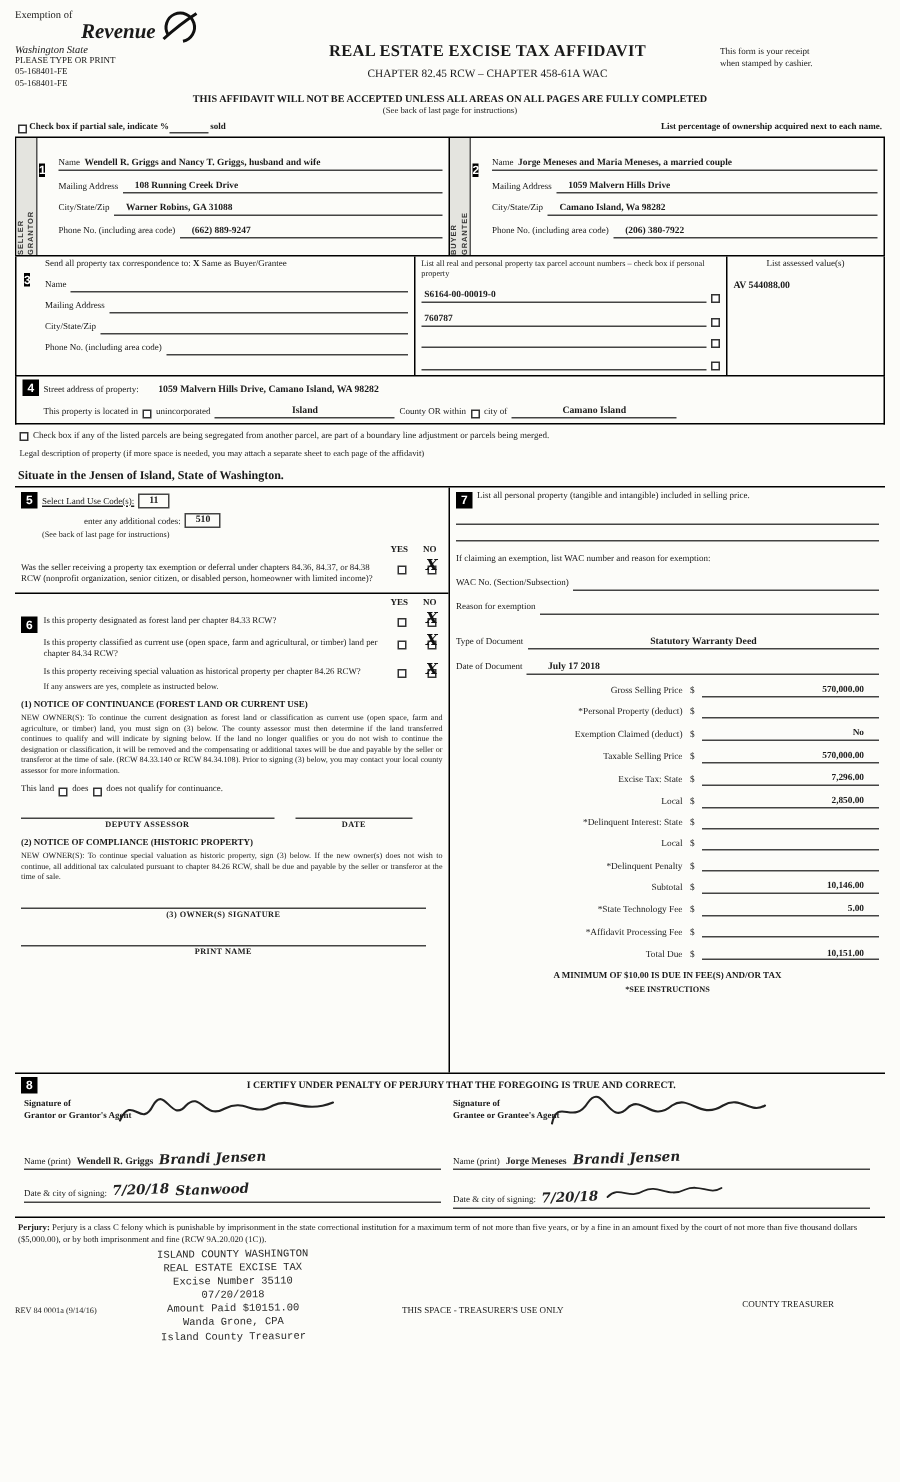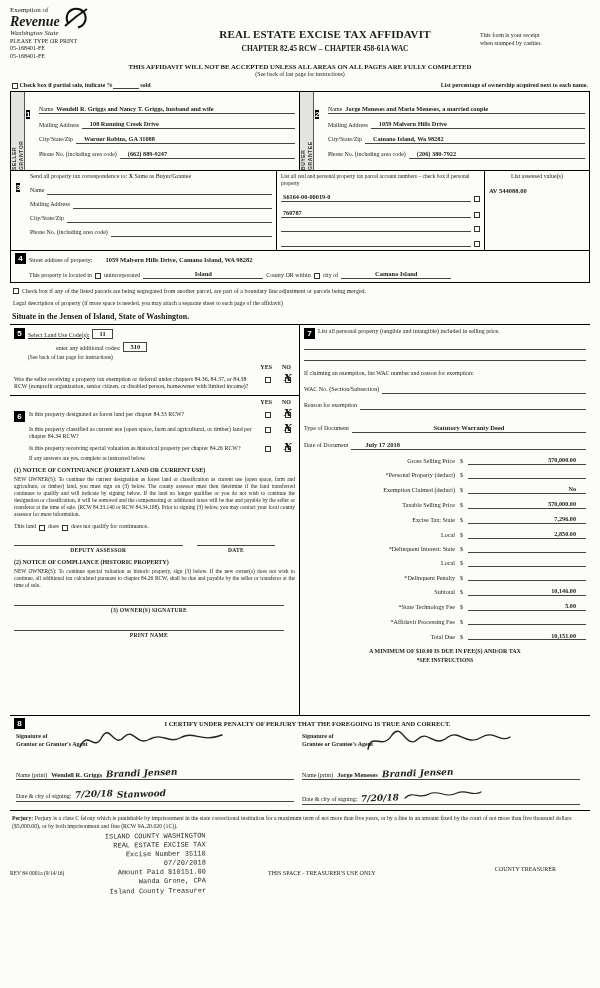--- a/index.html
+++ b/index.html
@@ -11,25 +11,25 @@
   .hand{font-family:"DejaVu Serif",serif;font-style:italic;font-weight:bold;color:#222;display:inline-block;transform:rotate(-2deg);}
   .u{border-bottom:1px solid #444;}
   .cb{display:inline-block;width:6px;height:6px;border:1px solid #333;position:relative;vertical-align:-1px;flex:none;background:#fff;}
   .cb .xm{position:absolute;left:-2px;top:-5px;font-family:"DejaVu Serif",serif;font-style:italic;font-weight:bold;font-size:10px;color:#111;line-height:1;}
   .numbox{flex:none;width:11px;height:11px;background:#000;color:#fff;font-family:"Liberation Sans",sans-serif;font-weight:bold;font-size:8px;line-height:11px;text-align:center;}
   
   .hdr{display:flex;}
   .hdr-left{width:160px;}
   .logo-row{display:flex;gap:4px;align-items:flex-start;}
   .dept-small{font-size:7px;}
-  .dept-big{font-size:14px;font-weight:bold;font-style:italic;line-height:1;}
+  .dept-big{font-size:14px;font-weight:bold;font-style:italic;line-height:1;margin-left:44px;}
   .dept-state{font-size:7px;font-style:italic;}
   .hdr-center{flex:1;text-align:center;padding-top:22px;}
   .title{font-size:11px;font-weight:bold;letter-spacing:.2px;}
-  .subtitle{font-size:7.5px;font-weight:bold;margin-top:2px;}
+  .subtitle{font-size:7.5px;font-weight:normal;margin-top:2px;}
   .hdr-right{width:110px;font-size:6px;padding-top:26px;line-height:1.3;}
   .warning{font-size:6.8px;font-weight:bold;text-align:center;margin-top:3px;}
   .seeback{font-size:5.8px;text-align:center;}
   
   .partial{display:flex;align-items:flex-end;font-size:6px;margin-top:3px;padding:0 2px;}
   .partial .gap{flex:1;}
   
   .parties{display:flex;border:1px solid #000;margin-top:2px;min-height:80px;}
   .party{width:50%;display:flex;}
   .party.seller{border-right:1px solid #000;}
@@ -96,21 +96,21 @@
   .half{width:50%;padding:0 6px 0 2px;}
   .sigrow{position:relative;height:26px;font-size:6px;font-weight:bold;}
   .sig-svg{position:absolute;left:60px;top:-6px;}
   .srow{display:flex;align-items:flex-end;gap:4px;font-size:6px;border-bottom:1px solid #444;margin-top:9px;min-height:12px;}
   .srow .pv{font-weight:bold;font-size:6.5px;}
   .srow .hand{font-size:9px;}
   
   .perjury{font-size:5.8px;margin-top:4px;padding:0 2px;line-height:1.35;}
   
   .footer{position:relative;height:86px;margin-top:2px;}
-  .stamp{position:absolute;left:95px;top:0;text-align:right;font-family:"Liberation Mono",monospace;font-size:7px;line-height:1.3;color:#2a2a2a;transform:rotate(-.6deg);}
+  .stamp{position:absolute;left:95px;top:0;text-align:center;font-family:"Liberation Mono",monospace;font-size:7px;line-height:1.3;color:#2a2a2a;transform:rotate(-.6deg);}
   .rev{position:absolute;left:0;top:38px;font-size:5.5px;}
   .space-lbl{position:absolute;left:258px;top:38px;font-size:6px;}
   .ctreas{position:absolute;right:34px;top:34px;font-size:6px;}
 </style>
 </head>
 <body>
 
 <div class="page">
 
   <div class="hdr">

